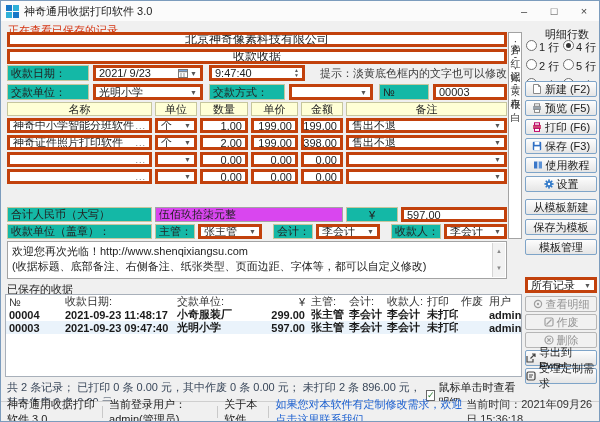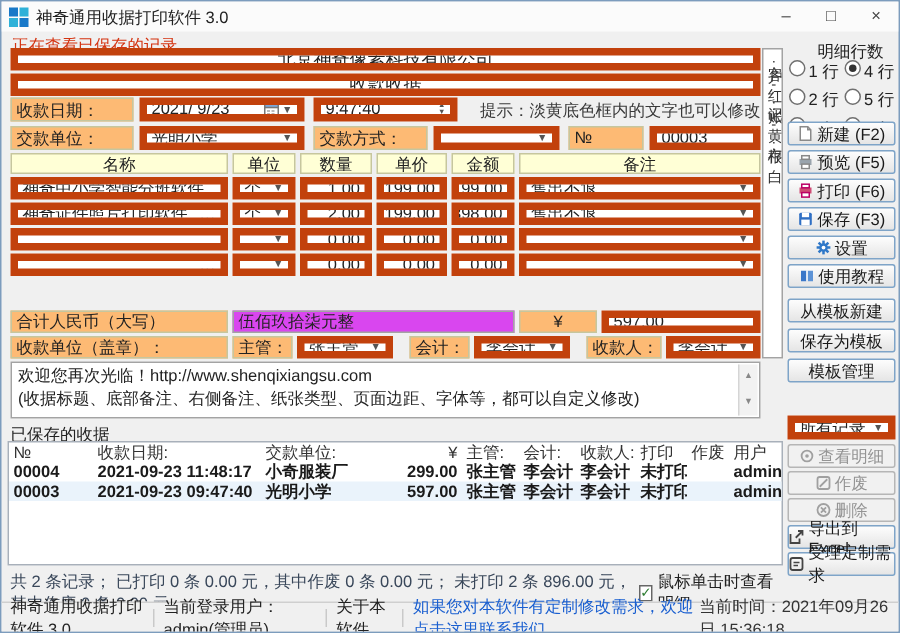--- a/index.html
+++ b/index.html
@@ -12,23 +12,23 @@
   .app-icon{width:13px;height:13px;display:grid;grid-template-columns:6px 6px;grid-template-rows:6px 6px;
             gap:1px;margin-right:5px;}
   .app-icon i{display:block;}
   .app-icon i:nth-child(1){background:#1878c8}.app-icon i:nth-child(2){background:#2fb1d8}
   .app-icon i:nth-child(3){background:#2fb1d8}.app-icon i:nth-child(4){background:#1878c8}
   .win-title{font-size:11px;color:#222;}
   .win-controls{margin-left:auto;display:flex;height:100%;}
   .win-btn{width:30px;display:flex;align-items:center;justify-content:center;color:#444;font-size:11px;}
   .banner{position:absolute;top:22px;left:7px;color:#d43310;font-size:11px;}
   
-  .inp{background:#fff;border:5px solid #c2410c;box-sizing:border-box;display:flex;align-items:center;
+  .inp{background:#fff;border:3px solid #c2410c;box-sizing:border-box;display:flex;align-items:center;
        padding:0 3px;overflow:hidden;white-space:nowrap;}
-  .lbl{background:#fdba74;border:1px solid #c6c69e;box-sizing:border-box;display:flex;align-items:center;
+  .lbl{background:#14b8a6;border:1px solid #c6c69e;box-sizing:border-box;display:flex;align-items:center;
        padding:0 3px;overflow:hidden;white-space:nowrap;text-align:center;}
   .ctr{justify-content:center;}
   .rgt{justify-content:flex-end;}
   .dd{margin-left:auto;font-size:7px;color:#555;line-height:1;padding-left:2px;}
   .more{margin-left:auto;color:#777;letter-spacing:1px;font-size:9px;}
   
   .company{position:absolute;left:6px;top:31px;width:500px;height:15px;font-size:12px;}
   .doctitle{position:absolute;left:6px;top:48px;width:500px;height:15px;font-size:12px;}
   .row{position:absolute;left:6px;width:500px;height:16px;display:flex;}
   .row-date{top:64px;}
@@ -361,37 +361,37 @@
       </div>
       <div class="btn">
         <svg class="ic10" viewBox="0 0 10 10">
             <rect x="0.8" y="0.8" width="8.4" height="8.4" rx="1" fill="#2f6fc4"></rect>
             <rect x="2.6" y="0.8" width="4.8" height="3" fill="#fff"></rect>
             <rect x="2.2" y="5.4" width="5.6" height="3.8" fill="#fff"></rect>
           </svg>
         <span>保存 (F3)</span>
       </div>
       <div class="btn">
+        <svg class="ic10" viewBox="0 0 10 10">
+            <path d="M1 1.5h3.6v7H1z" fill="#3a77c9"></path>
+            <path d="M5.4 1.5H9v7H5.4z" fill="#5d93d6"></path>
+            <path d="M4.6 1.5h0.8v7h-0.8z" fill="#fff"></path>
+          </svg>
+        <span>使用教程</span>
+      </div>
+      <div class="btn">
         <svg class="ic10" viewBox="0 0 12 12">
             <rect x="5" y="0.5" width="2" height="11" fill="#2f78c8"></rect>
             <rect x="0.5" y="5" width="11" height="2" fill="#2f78c8"></rect>
             <rect x="5" y="0.5" width="2" height="11" transform="rotate(45 6 6)" fill="#2f78c8"></rect>
             <rect x="5" y="0.5" width="2" height="11" transform="rotate(-45 6 6)" fill="#2f78c8"></rect>
             <circle cx="6" cy="6" r="3.4" fill="#2f78c8"></circle>
             <circle cx="6" cy="6" r="1.5" fill="#fff"></circle>
           </svg>
         <span>设置</span>
-      </div>
-      <div class="btn">
-        <svg class="ic10" viewBox="0 0 10 10">
-            <path d="M1 1.5h3.6v7H1z" fill="#3a77c9"></path>
-            <path d="M5.4 1.5H9v7H5.4z" fill="#5d93d6"></path>
-            <path d="M4.6 1.5h0.8v7h-0.8z" fill="#fff"></path>
-          </svg>
-        <span>使用教程</span>
       </div>
     </div>
 
     <div class="sb-tpl">
       <div class="btn">
           <span>从模板新建</span>
         </div>
       <div class="btn">
           <span>保存为模板</span>
         </div>

